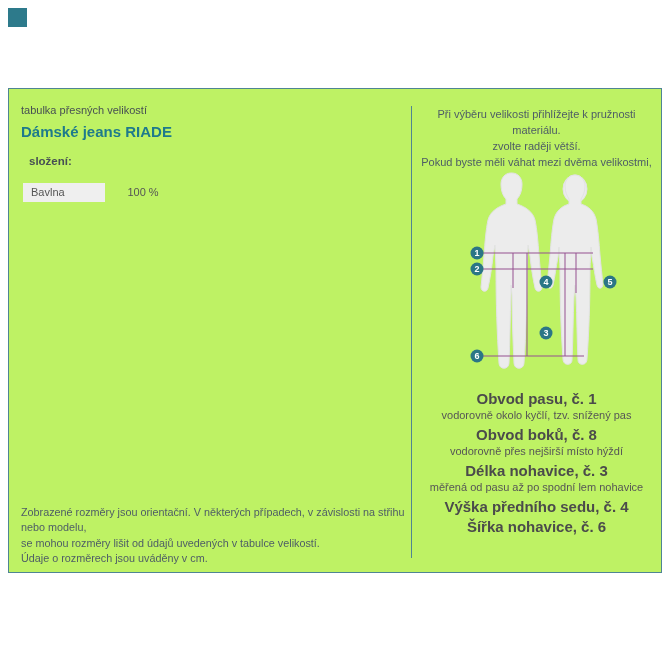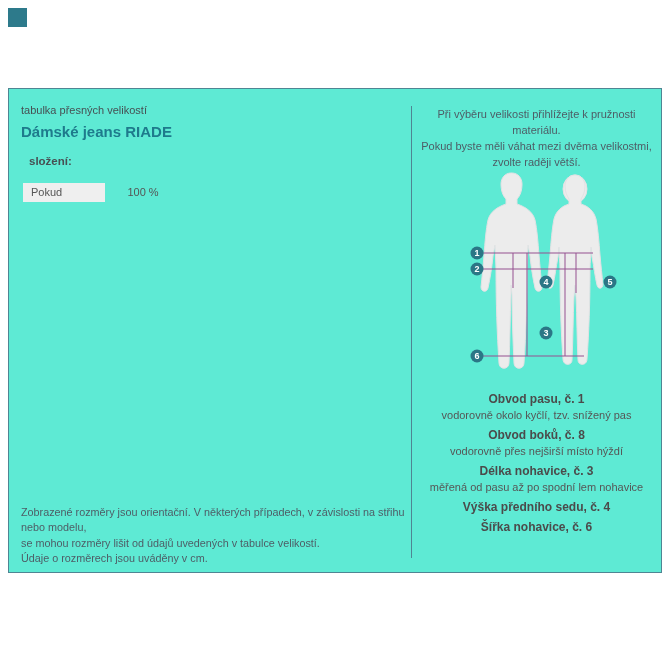--- a/index.html
+++ b/index.html
@@ -3,21 +3,21 @@
 <meta charset="utf-8">
 <style>
   html,body{margin:0;padding:0;}
   body{
     width:670px;height:670px;background:#ffffff;position:relative;
     font-family:"Liberation Sans", sans-serif;overflow:hidden;
   }
   .corner-square{position:absolute;left:8px;top:8px;width:19px;height:19px;background:#2d7a8b;}
   .sheet{
     position:absolute;left:8px;top:88px;width:652px;height:483px;
-    border:1px solid #4f8593;background:#5eead4;
+    border:1px solid #4f8593;background:#bef264;
   }
   
   .left-panel{position:absolute;left:0;top:0;width:402px;height:100%;}
   .subtitle{position:absolute;left:12px;top:15px;font-size:11px;color:#474f53;}
   .title{position:absolute;left:12px;top:34px;font-size:15px;font-weight:bold;color:#1e7a8c;text-align:right;}
   .comp-label{position:absolute;left:20px;top:66px;font-size:11.5px;font-weight:bold;color:#474f53;}
   .comp-row{position:absolute;left:14px;top:94px;height:19px;}
   .material-box{
     display:inline-block;width:82px;height:19px;line-height:19px;background:#efefef;
     font-size:11px;color:#555;padding-left:8px;box-sizing:border-box;vertical-align:top;
@@ -25,57 +25,57 @@
   .percent{display:inline-block;margin-left:18px;line-height:19px;font-size:11px;color:#555;vertical-align:top;}
   .disclaimer{position:absolute;left:12px;top:416px;font-size:10.8px;line-height:15.4px;color:#4e5d66;}
   
   .divider{position:absolute;left:402px;top:17px;width:1px;height:452px;background:#4f8593;}
   
   .right-panel{position:absolute;left:403px;top:0;width:249px;height:100%;}
   .intro{position:absolute;left:0;top:17px;width:100%;text-align:center;font-size:11px;line-height:16px;color:#4e5d66;}
   .diagram{position:absolute;left:49px;top:76px;}
   .measurements{position:absolute;left:0;top:303px;width:100%;text-align:center;}
   .m-item{margin-bottom:6px;}
-  .m-title{font-size:12px;font-weight:bold;color:#4b4b4b;line-height:14px;margin-bottom:2px;}
+  .m-title{font-size:15px;font-weight:bold;color:#4b4b4b;line-height:14px;margin-bottom:2px;}
   .m-desc{font-size:11px;color:#565656;line-height:14px;}
   
   .sil{fill:#ececec;stroke:#e2e2e4;stroke-width:1;}
   .mline{stroke:#955090;stroke-width:1;fill:none;}
   .marker{fill:#2b7686;}
   .marker-num{fill:#ffffff;font-size:9px;font-weight:bold;font-family:"Liberation Sans",sans-serif;text-anchor:middle;}
 </style>
 </head>
 <body>
 
 <div class="corner-square"></div>
 
 <div class="sheet">
 
   <div class="left-panel">
     <div class="subtitle">tabulka přesných velikostí</div>
     <div class="title">Dámské jeans RIADE</div>
     <div class="comp-label">složení:</div>
     <div class="comp-row">
-      <span class="material-box">Pokud</span>
+      <span class="material-box">Bavlna</span>
       <span class="percent">100 %</span>
     </div>
     <div class="disclaimer">
       <div>Zobrazené rozměry jsou orientační. V některých případech, v závislosti na střihu nebo modelu,</div>
       <div>se mohou rozměry lišit od údajů uvedených v tabulce velikostí.</div>
       <div>Údaje o rozměrech jsou uváděny v cm.</div>
     </div>
   </div>
 
   <div class="divider"></div>
 
   <div class="right-panel">
     <div class="intro">
       <div>Při výběru velikosti přihlížejte k pružnosti materiálu.</div>
+      <div>zvolte raději větší.</div>
       <div>Pokud byste měli váhat mezi dvěma velikostmi,</div>
-      <div>zvolte raději větší.</div>
     </div>
 
     <svg class="diagram" width="210" height="215" viewBox="0 0 210 215" xmlns="http://www.w3.org/2000/svg">
 
       <path class="sil" d="M50,8 C44,8 40,13 40,19 C40,26 42,31 45,34 L45,39 C36,42 29,47 27,55 C25,64 24,77 23,90 C22,102 21,113 20,122 C20,127 26,128 27,123 C29,114 31,102 32,91 L34,80 C34,88 35,96 35,104 C35,138 36,168 38,198 C38,205 48,205 48,198 C49,176 49,152 50,130 L50,120 L51,130 C51,152 52,176 53,198 C53,205 63,205 63,198 C65,168 66,138 66,104 C66,96 67,88 67,80 L69,91 C70,102 72,114 74,123 C75,128 81,127 81,122 C80,113 79,102 78,90 C77,77 76,64 74,55 C72,47 65,42 56,39 L56,34 C59,31 61,26 61,19 C61,13 57,8 51,8 Z"></path>
 
       <ellipse class="sil" cx="114" cy="24" rx="12" ry="14"></ellipse>
       <path class="sil" d="M114,10 C108,10 104,15 104,21 C104,27 106,31 108,34 L108,39 C101,41 95,46 93,54 C91,64 90,77 89,90 C88,101 87,111 86,119 C86,124 91,125 92,120 C94,112 95,102 97,92 L98,82 C98,90 99,97 99,104 C99,138 100,166 102,194 C102,201 111,201 111,195 C112,176 112,152 113,132 L114,120 L115,132 C116,152 116,176 117,195 C117,201 126,201 126,194 C128,166 129,138 129,104 C129,97 130,90 130,82 L131,92 C133,102 134,112 136,120 C137,125 142,124 142,119 C141,111 140,101 139,90 C138,77 137,64 135,54 C133,46 127,41 120,39 L120,34 C122,31 124,27 124,21 C124,15 120,10 114,10 Z"></path>
 
       <line class="mline" x1="16" y1="88" x2="132" y2="88"></line>

